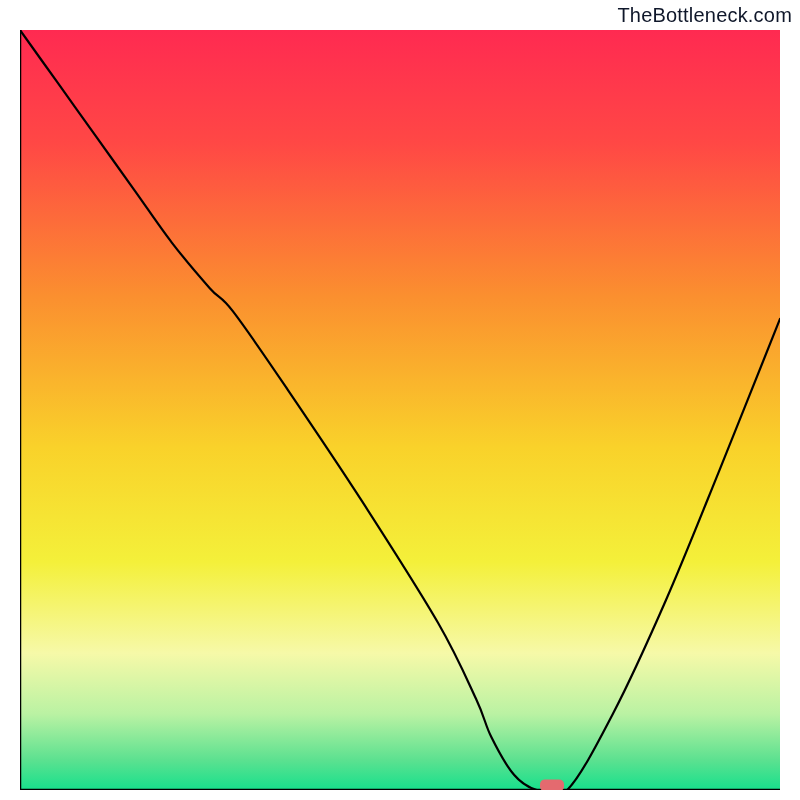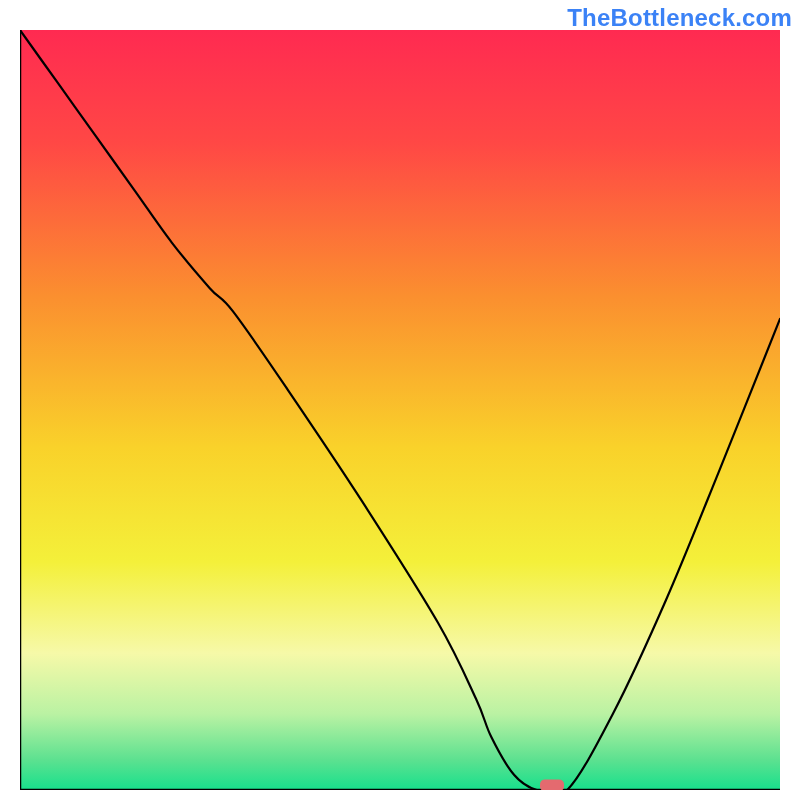--- a/index.html
+++ b/index.html
@@ -14,23 +14,23 @@
   .chart-wrap {
     position: relative;
     width: 800px;
     height: 800px;
     box-sizing: border-box;
   }
   .watermark {
     position: absolute;
     top: 4px;
     right: 8px;
-    font-size: 24px;
-    font-weight: 700;
-    color: #3b82f6;
+    font-size: 20px;
+    font-weight: 400;
+    color: #0f172a;
     letter-spacing: 0.2px;
     user-select: none;
   }
   
   .plot-area {
     position: absolute;
     left: 20px;
     top: 30px;
     width: 760px;
     height: 760px;

